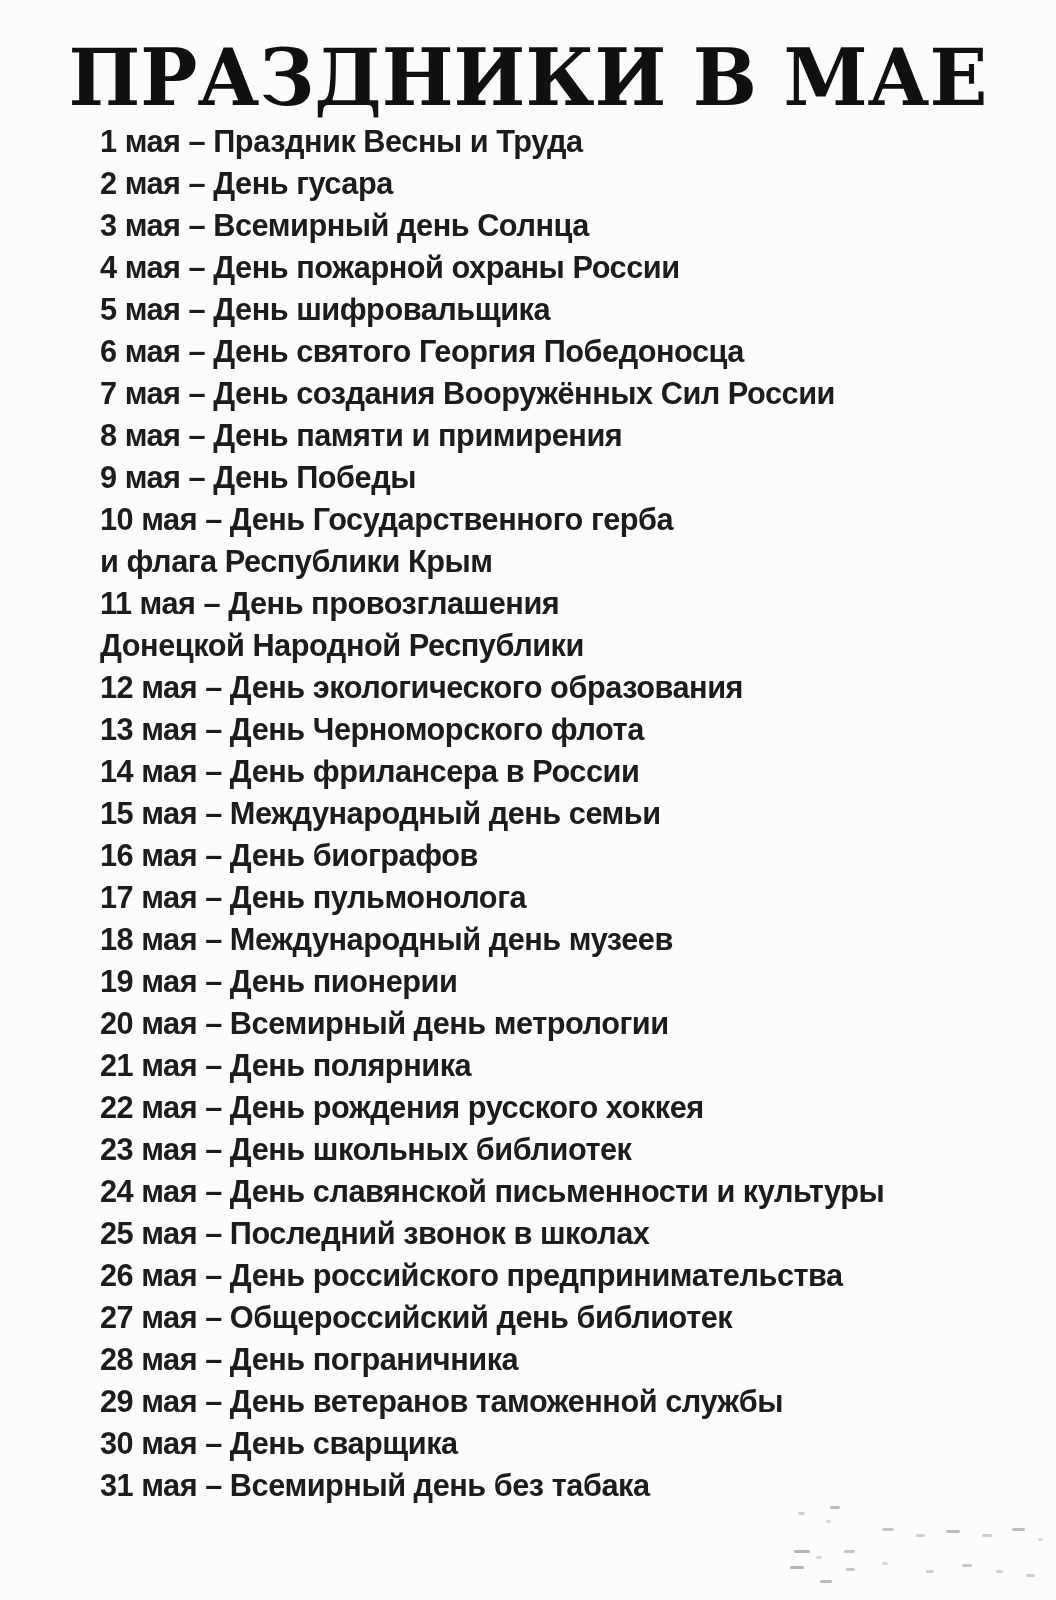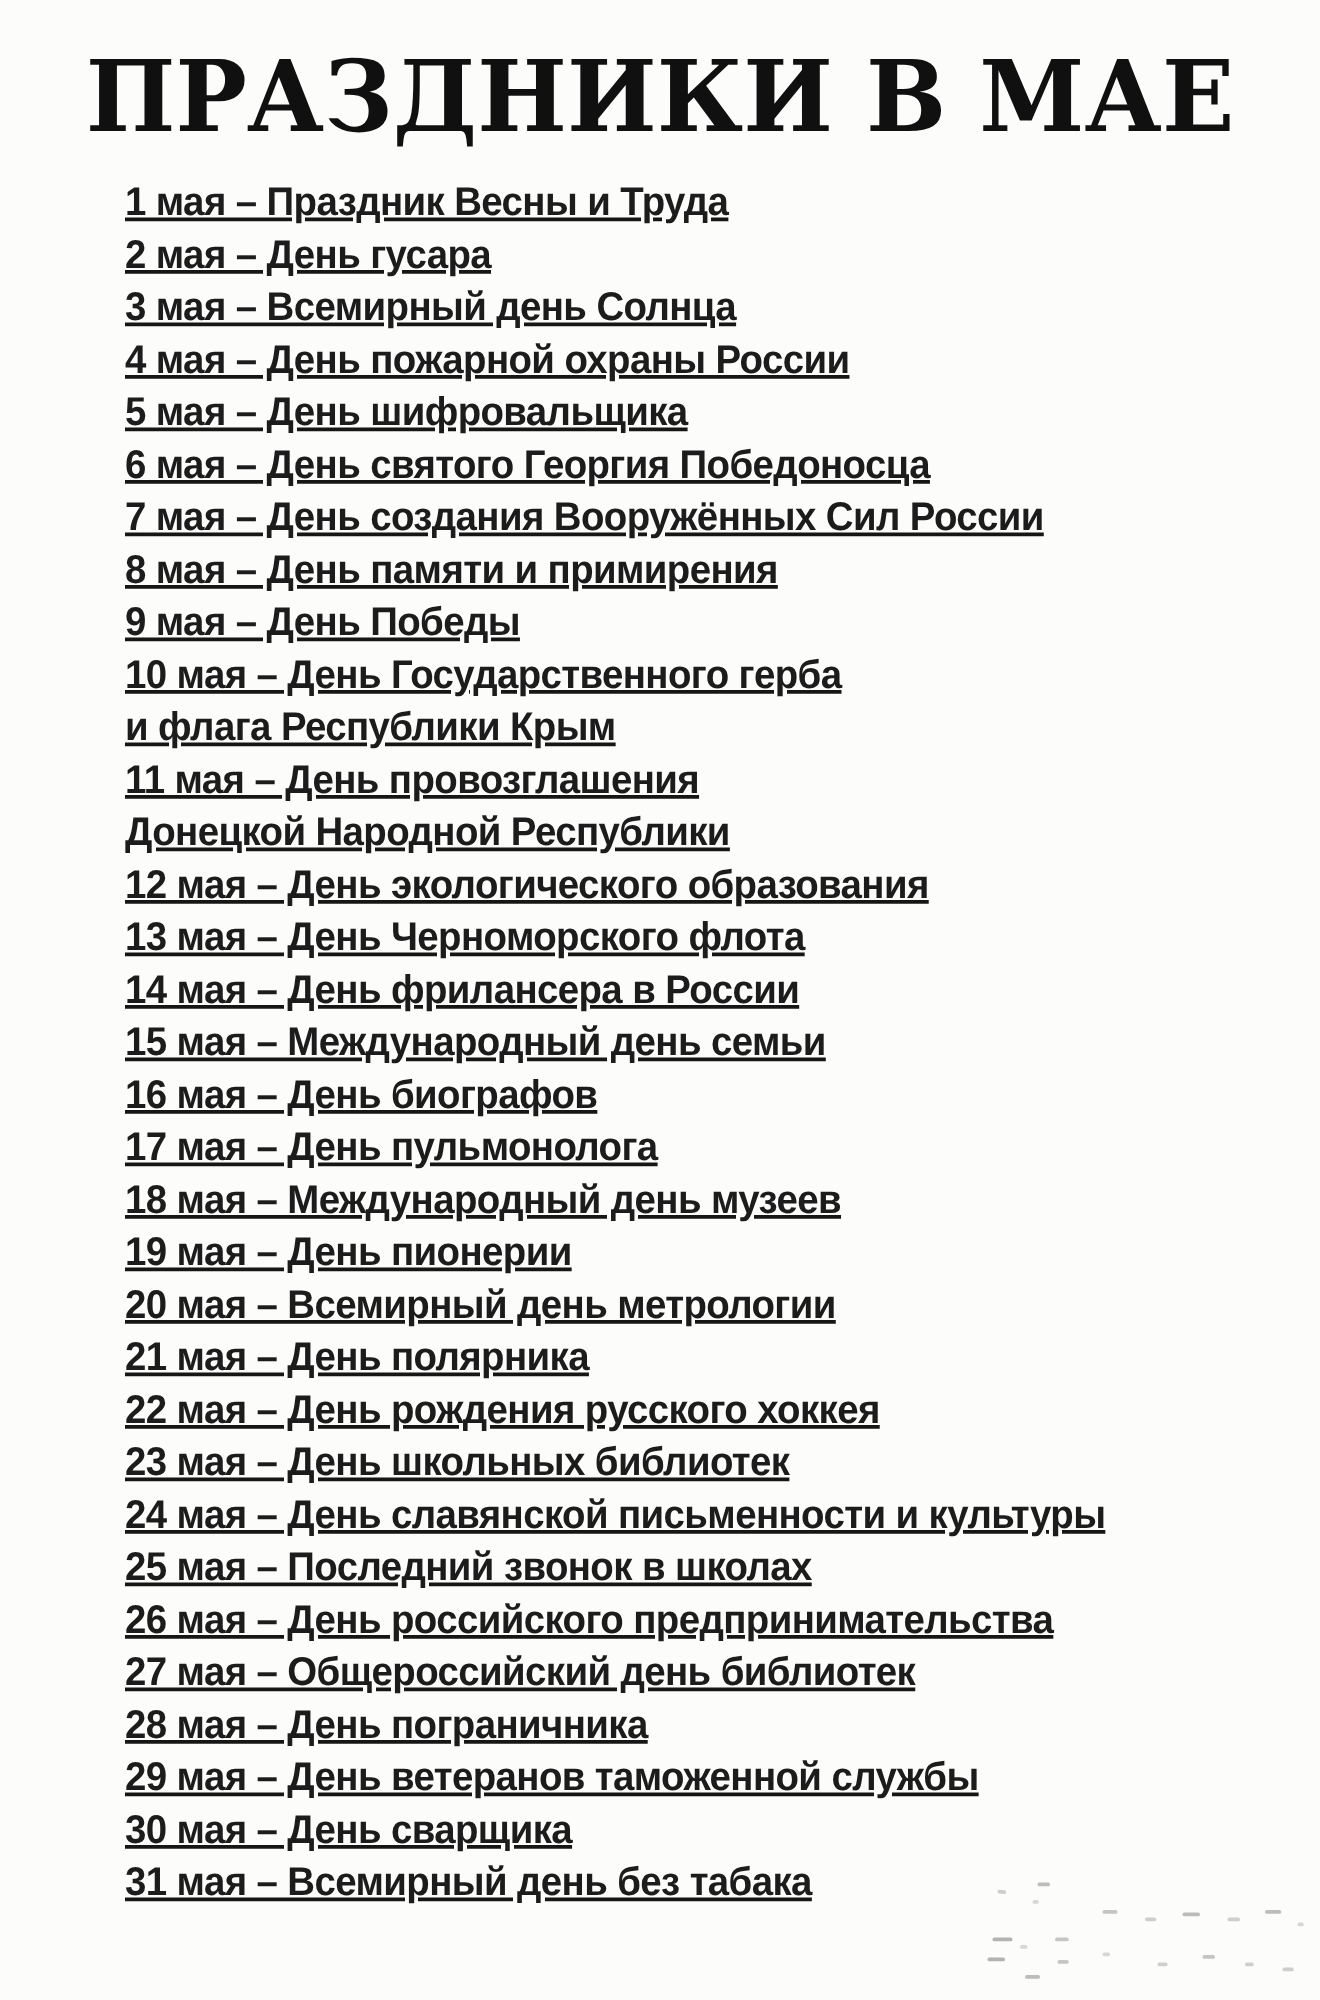--- a/index.html
+++ b/index.html
@@ -27,24 +27,23 @@
     font-weight: 700;
     font-size: 76px;
     line-height: 1.0;
     letter-spacing: 0px;
     color: #101010;
     transform: scaleY(1.04);
     transform-origin: top center;
   }
   .holiday-list {
     position: absolute;
-    top: 140px;
+    top: 120px;
     left: 100px;
     right: 30px;
-    text-decoration: underline;
   }
   .holiday-line {
     font-size: 32px;
     font-weight: 700;
     line-height: 42px;
     white-space: nowrap;
     letter-spacing: -0.5px;
     color: #1c1c1c;
     transform: scaleX(0.96);
     transform-origin: 0 50%;

